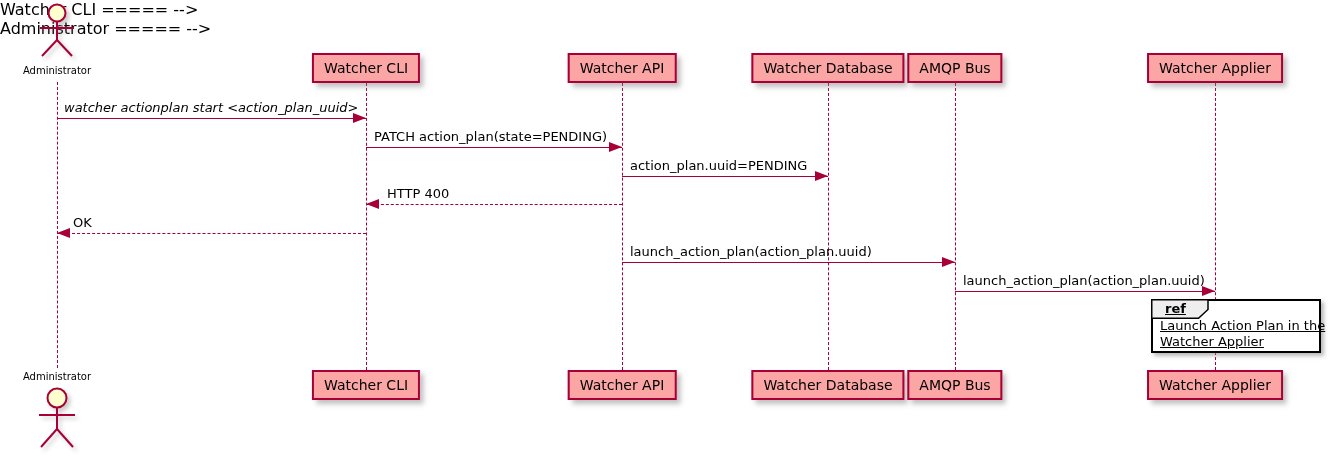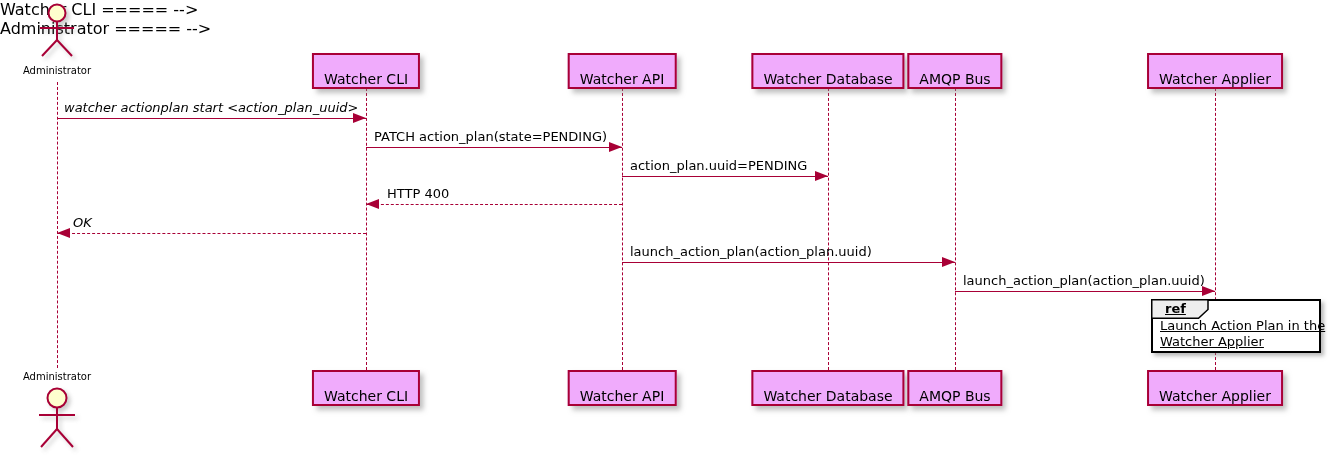--- a/index.html
+++ b/index.html
@@ -17,23 +17,23 @@
   }
 
   
   .lifeline {
     position:absolute; width:0; border-left:1px dashed #A80036;
   }
 
   
   .pbox {
     position:absolute; transform:translateX(-50%);
-    background:#f0abfc; border:2px solid #A80036;
+    background:#fca5a5; border:2px solid #A80036;
     box-shadow:4px 4px 5px rgba(130,130,130,0.5);
-    font-size:14px; line-height:16px; padding:16px 10px; white-space:nowrap;
+    font-size:14px; line-height:16px; padding:5px 10px; white-space:nowrap;
     box-sizing:border-box; height:30px;
   }
 
   
   .msg-label {
     position:absolute; font-size:13px; line-height:16px; white-space:nowrap;
   }
   .msg-line { position:absolute; height:0; }
   .msg-line.solid  { border-top:1px solid #A80036; }
   .msg-line.dashed { border-top:1px dashed #A80036; }
@@ -134,21 +134,21 @@
 
    Watcher CLI ===== --&gt;
   <div>
     <div class="msg-label" style="left:387px; top:186px;">HTTP 400</div>
     <div class="msg-line dashed" style="left:366px; top:204px; width:256px;"></div>
     <div class="arrow-left" style="left:366px; top:199px;"></div>
   </div>
 
    Administrator ===== --&gt;
   <div>
-    <div class="msg-label" style="left:73px; top:215px;font-style:italic;">OK</div>
+    <div class="msg-label" style="left:73px; top:215px;">OK</div>
     <div class="msg-line dashed" style="left:57px; top:233px; width:309px;"></div>
     <div class="arrow-left" style="left:57px; top:228px;"></div>
   </div>
 
   
   <div>
     <div class="msg-label" style="left:630px; top:244px;">launch_action_plan(action_plan.uuid)</div>
     <div class="msg-line solid" style="left:622px; top:262px; width:333px;"></div>
     <div class="arrow-right" style="left:942px; top:257px;"></div>
   </div>

